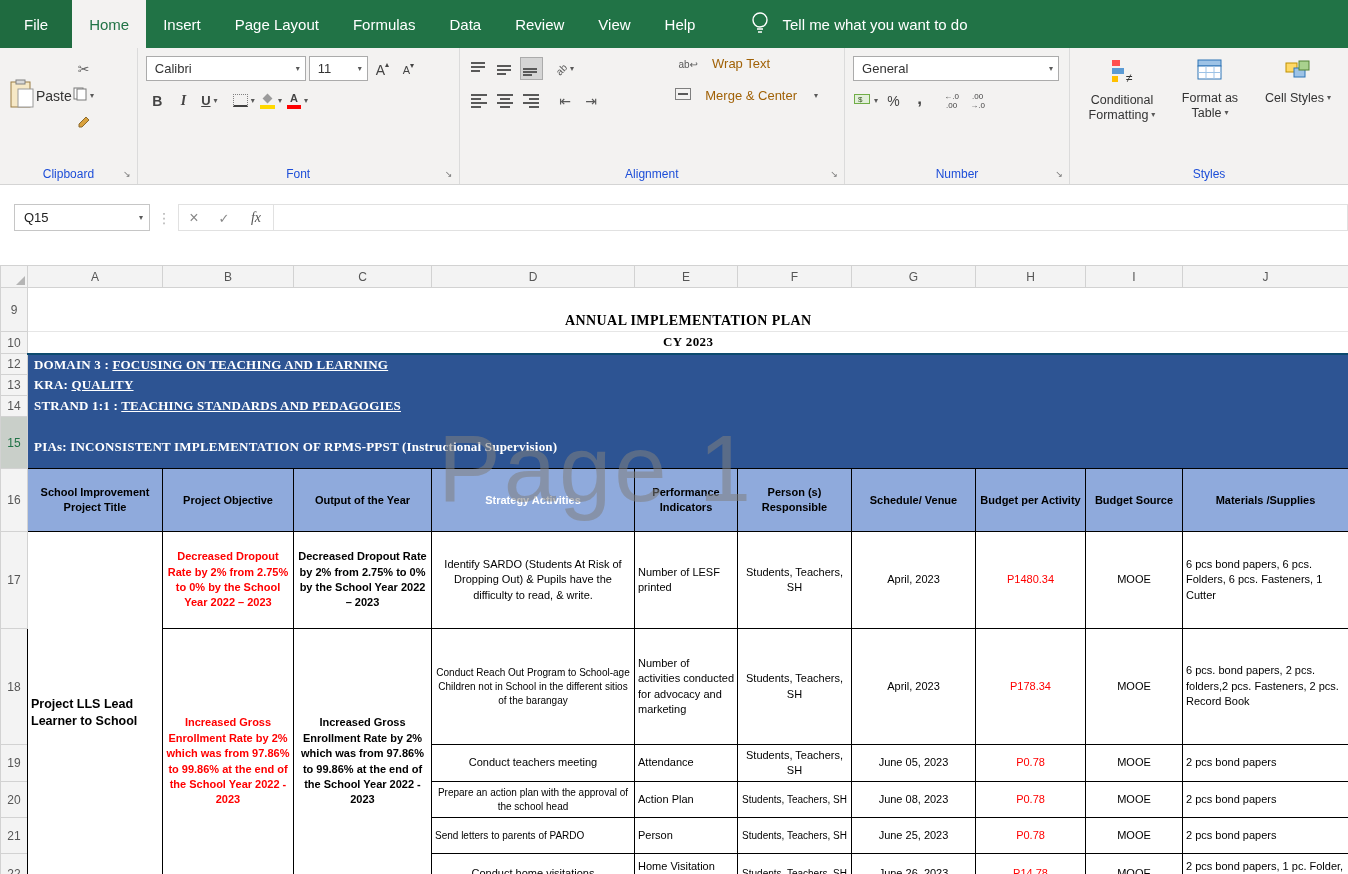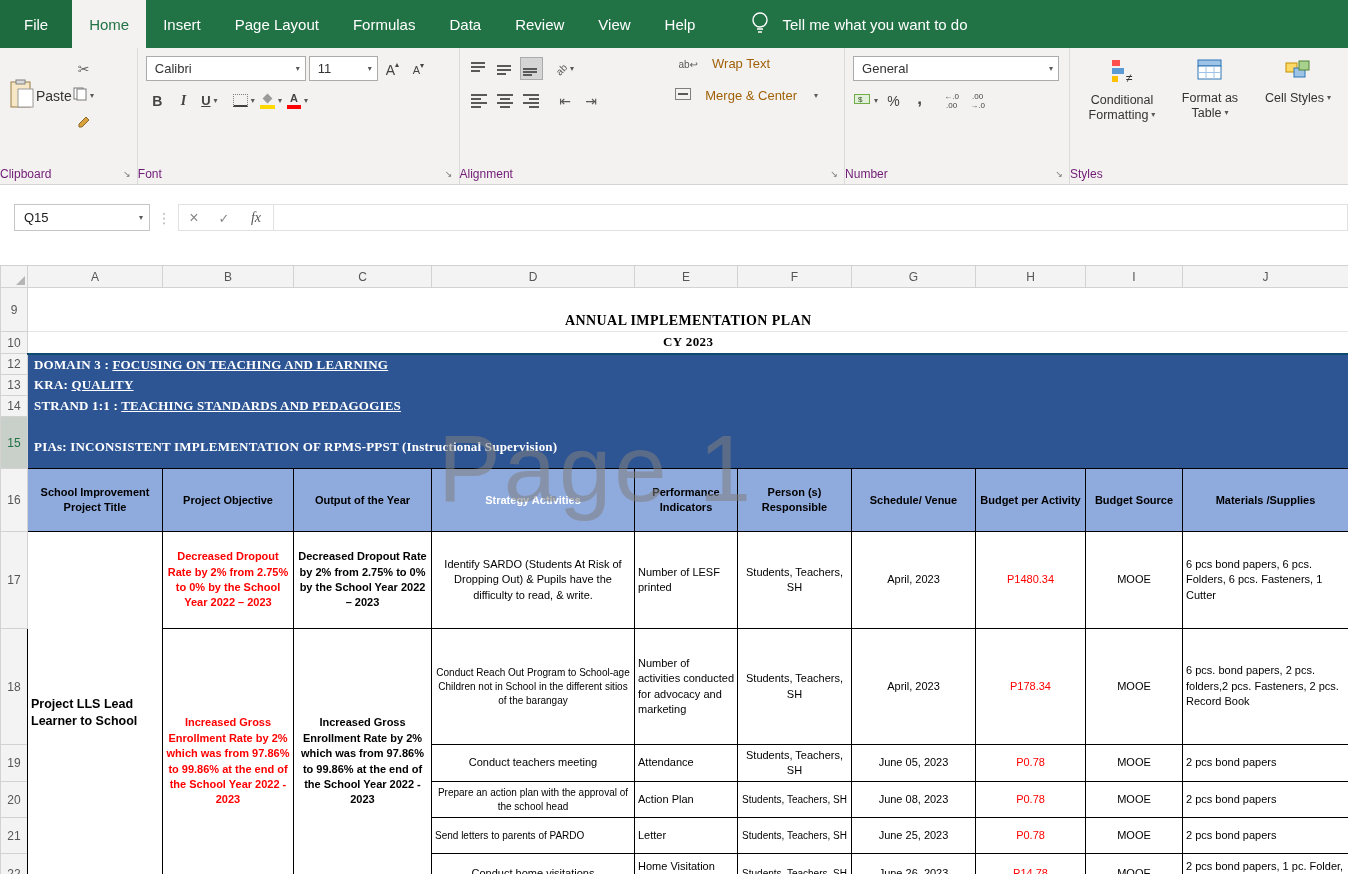--- a/index.html
+++ b/index.html
@@ -9,21 +9,21 @@
   
   .tabs-bar{height:48px;background:#217346;display:flex;align-items:stretch;color:#fff}
   .tab{padding:0 17px;display:flex;align-items:center;font-size:15px;cursor:default;white-space:nowrap}
   .tab.file{background:#1f6b40;padding:0 24px}
   .tab.active{background:#f3f2f1;color:#217346}
   .tellme{display:flex;align-items:center;margin-left:38px;gap:12px;font-size:15px}
 
   
   .ribbon{height:137px;background:#f3f2f1;border-bottom:1px solid #d4d4d4;display:flex}
   .rgroup{position:relative;border-right:1px solid #dbdbdb;padding:7px 6px 20px 8px}
-  .glabel{position:absolute;bottom:3px;left:0;right:0;font-size:12px;color:#701a75}
+  .glabel{position:absolute;bottom:3px;left:0;right:0;text-align:center;font-size:12px;color:#1d4ed8}
   .launcher{position:absolute;right:3px;bottom:3px;width:14px;height:14px;display:flex;align-items:center;justify-content:center;color:#777}
   .launcher::after{content:"↘";font-size:9px}
   .rrow{display:flex;align-items:center;gap:3px;height:27px;margin-bottom:5px}
   .sbtn{min-width:23px;height:23px;display:inline-flex;align-items:center;justify-content:center;
     border:1px solid transparent;color:#444;font-size:12px;cursor:default}
   .sbtn.sel{background:#d5d5d5;border-color:#ababab}
   .dda::after{content:"▾";font-size:8px;color:#595959;margin-left:3px;vertical-align:2px}
   .combo{height:25px;border:1px solid #ababab;background:#fff;display:inline-flex;align-items:center;
     justify-content:space-between;padding:0 5px 0 8px;font-size:13px;color:#333}
 
@@ -205,21 +205,21 @@
     <div class="glabel">Clipboard</div>
     <span class="launcher"></span>
   </div>
 
   <div class="rgroup" style="width:332px">
     <div class="rrow">
       <div class="combo" style="width:160px">
         <span>Calibri</span>
         <span class="dda"></span>
       </div>
-      <div class="combo" style="width:69px">
+      <div class="combo" style="width:59px">
         <span>11</span>
         <span class="dda"></span>
       </div>
       <span class="sbtn">
           <span class="i-grow"></span>
         </span>
       <span class="sbtn">
           <span class="i-shrink"></span>
         </span>
     </div>
@@ -505,21 +505,21 @@
       <td class="per fs10">Students, Teachers, SH</td>
       <td class="sch">June 08, 2023</td>
       <td class="bud">P0.78</td>
       <td class="src">MOOE</td>
       <td class="mat">2 pcs bond papers</td>
     </tr>
 
     <tr class="aip h36">
       <th>21</th>
       <td class="mat top fs10">Send letters to parents of PARDO</td>
-      <td class="ind">Letter</td>
+      <td class="ind">Person</td>
       <td class="per fs10">Students, Teachers, SH</td>
       <td class="sch">June 25, 2023</td>
       <td class="bud">P0.78</td>
       <td class="src">MOOE</td>
       <td class="mat">2 pcs bond papers</td>
     </tr>
 
     <tr class="aip h41">
       <th>22</th>
       <td class="act top">Conduct home visitations</td>

